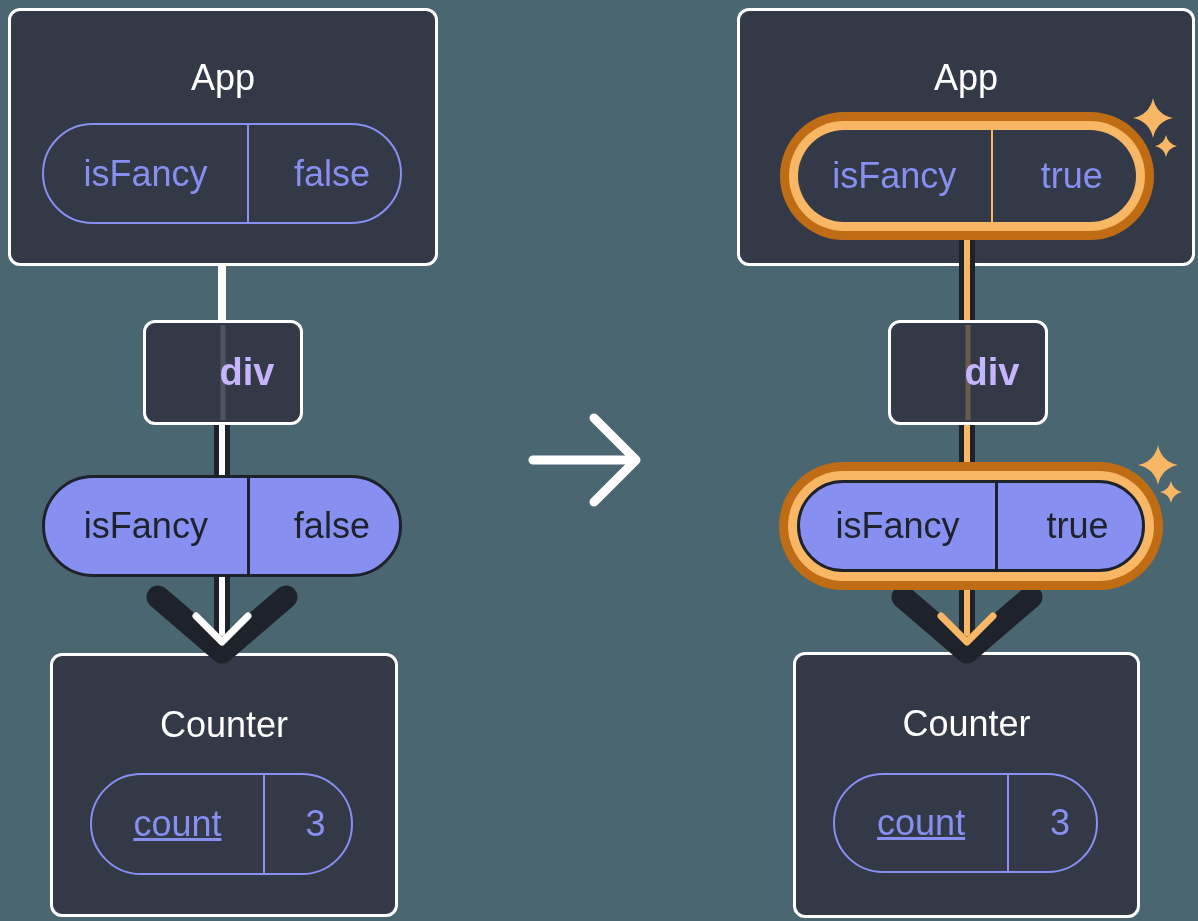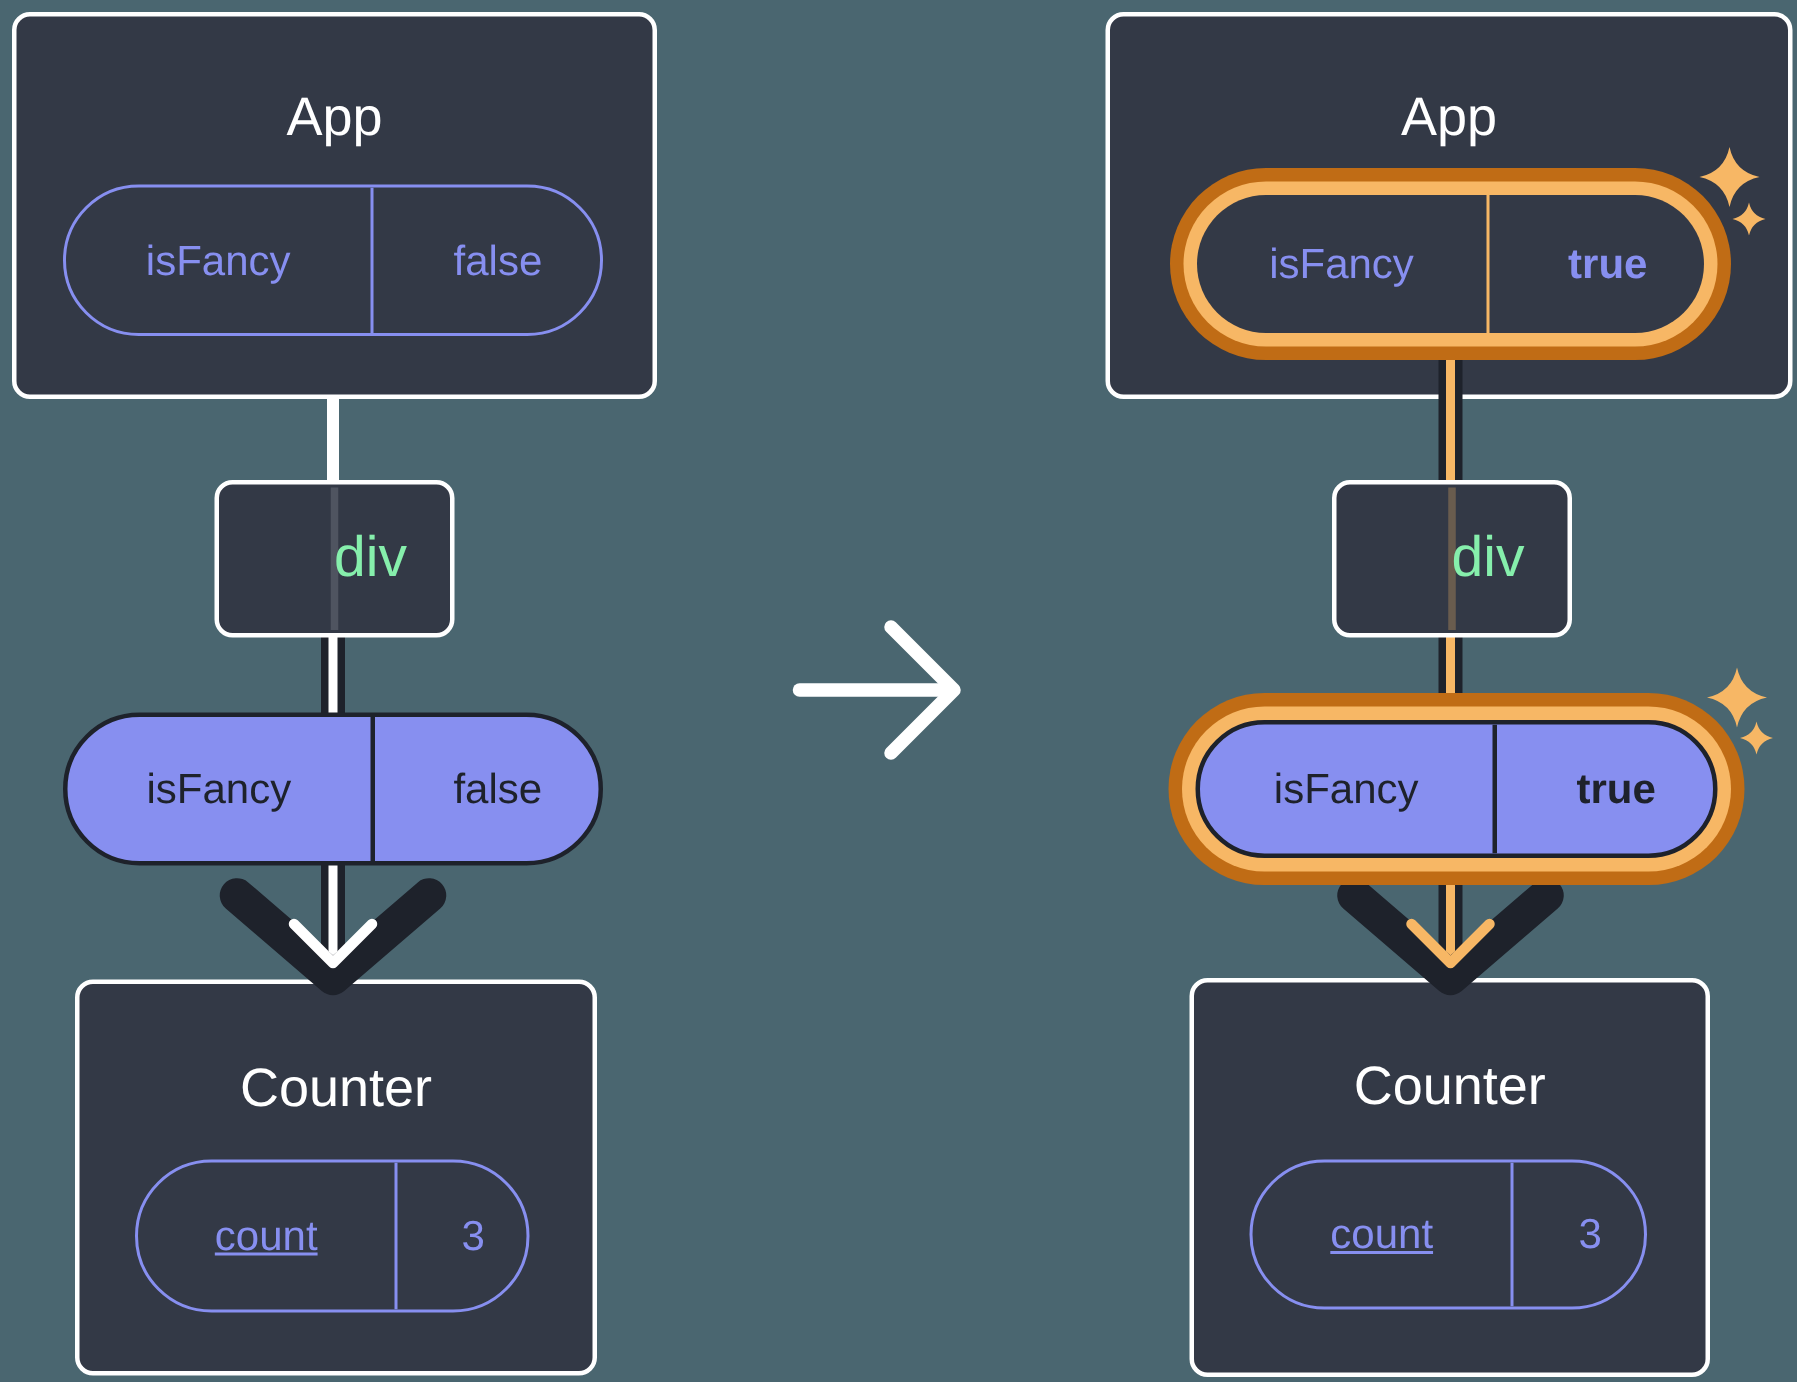--- a/index.html
+++ b/index.html
@@ -54,37 +54,37 @@
     position: absolute;
     left: 50%;
     transform: translateX(-50%);
     top: 2px; bottom: 2px;
     width: 5px;
   }
   .ghost-white { background: rgba(255,255,255,0.14); }
   .ghost-orange { background: rgba(247,183,101,0.28); }
   .div-label {
     position: relative;
-    color: #86efac;
+    color: #c4b5fd;
     font-size: 38px;
-    font-weight: 400;
+    font-weight: 700;
     margin-left: 48px;
   }
   .pill {
     position: absolute;
     display: flex;
     border-radius: 999px;
     z-index: 30;
     overflow: hidden;
   }
   .pill .cell {
     display: flex;
     align-items: center;
     justify-content: center;
-    font-size: 28px;
+    font-size: 36px;
   }
   .pill .c1 { flex: 0 0 57%; }
   .pill .c2 { flex: 1 1 auto; padding-left: 15px; }
   .pill.counter-pill .c1 { flex: 0 0 66%; text-decoration: underline; }
   .pill.outline {
     border: 2.5px solid var(--purple);
     background: transparent;
   }
   .pill.outline .cell { color: var(--purple); }
   .pill.outline .c2 { border-left: 2.5px solid var(--purple); }
@@ -109,21 +109,21 @@
     height: 100%;
   }
   .ring .pill {
     position: relative;
     width: 100%;
     height: 100%;
   }
   .pill.fancy-outline { background: var(--card); border: none; }
   .pill.fancy-outline .cell { color: var(--purple); }
   .pill.fancy-outline .c2 { border-left: 2.5px solid var(--orange); }
-  .bold { font-weight: 700; }
+  .bold { font-weight: 400; }
   .vline { position: absolute; z-index: 20; }
   .arrow-svg { position: absolute; z-index: 20; overflow: visible; }
   .sparkle { position: absolute; z-index: 40; overflow: visible; }
 </style>
 </head>
 <body>
 
 <div class="stage">
 
   <section>

